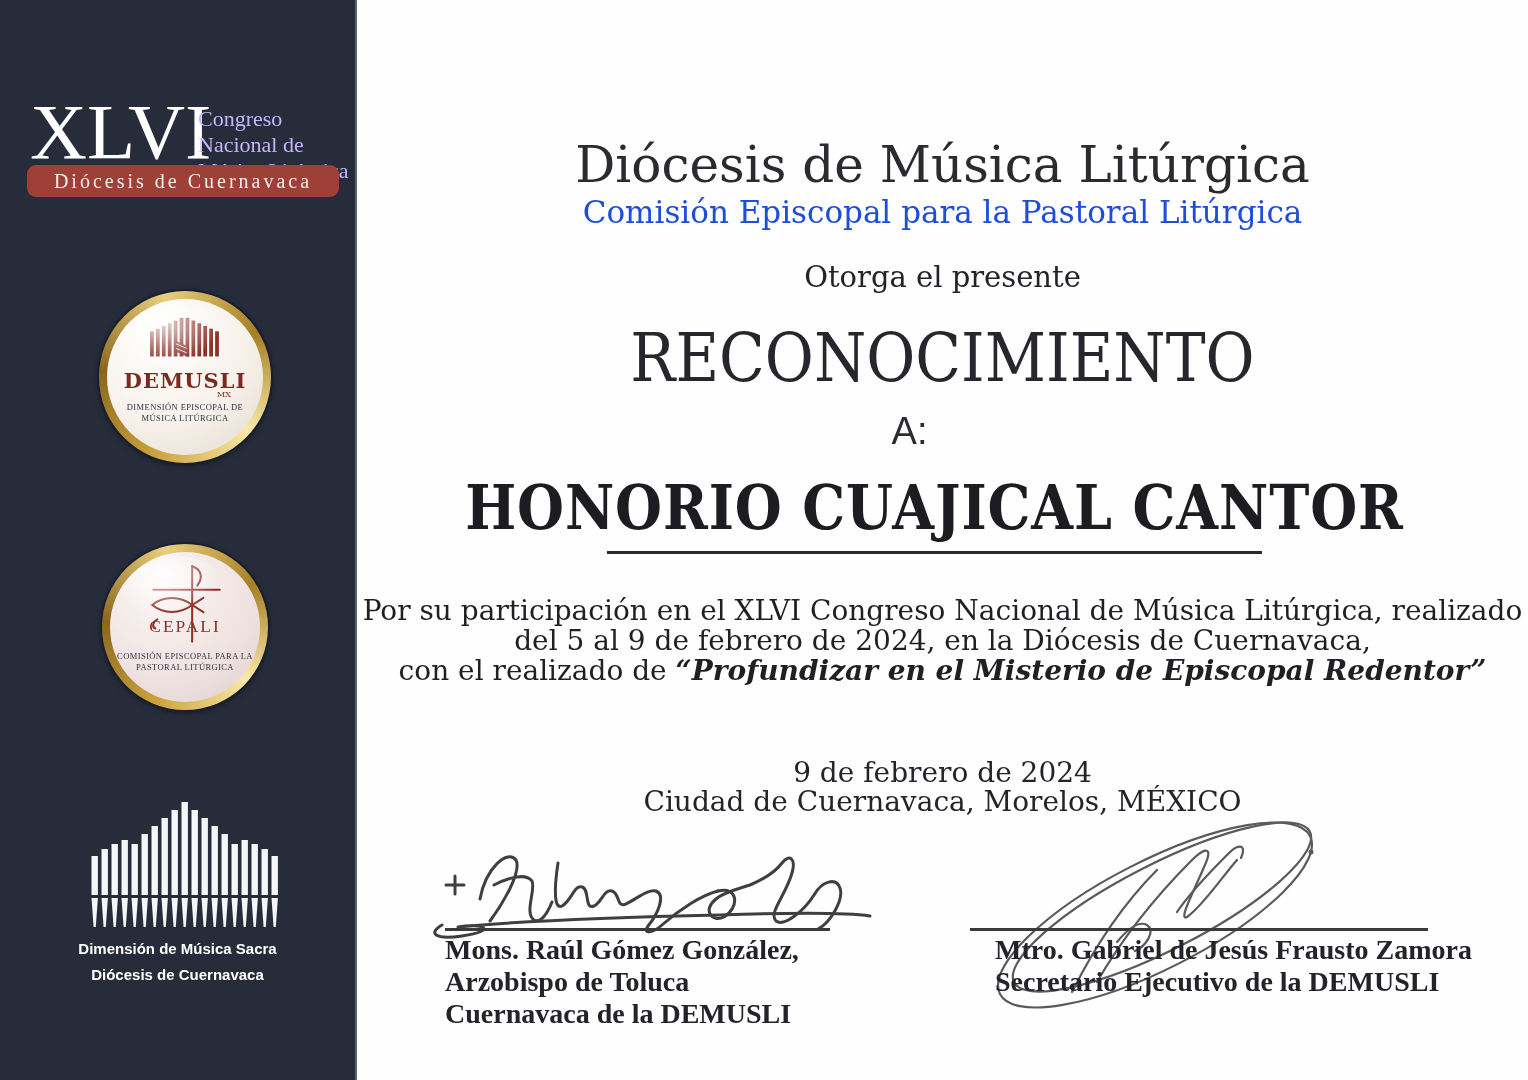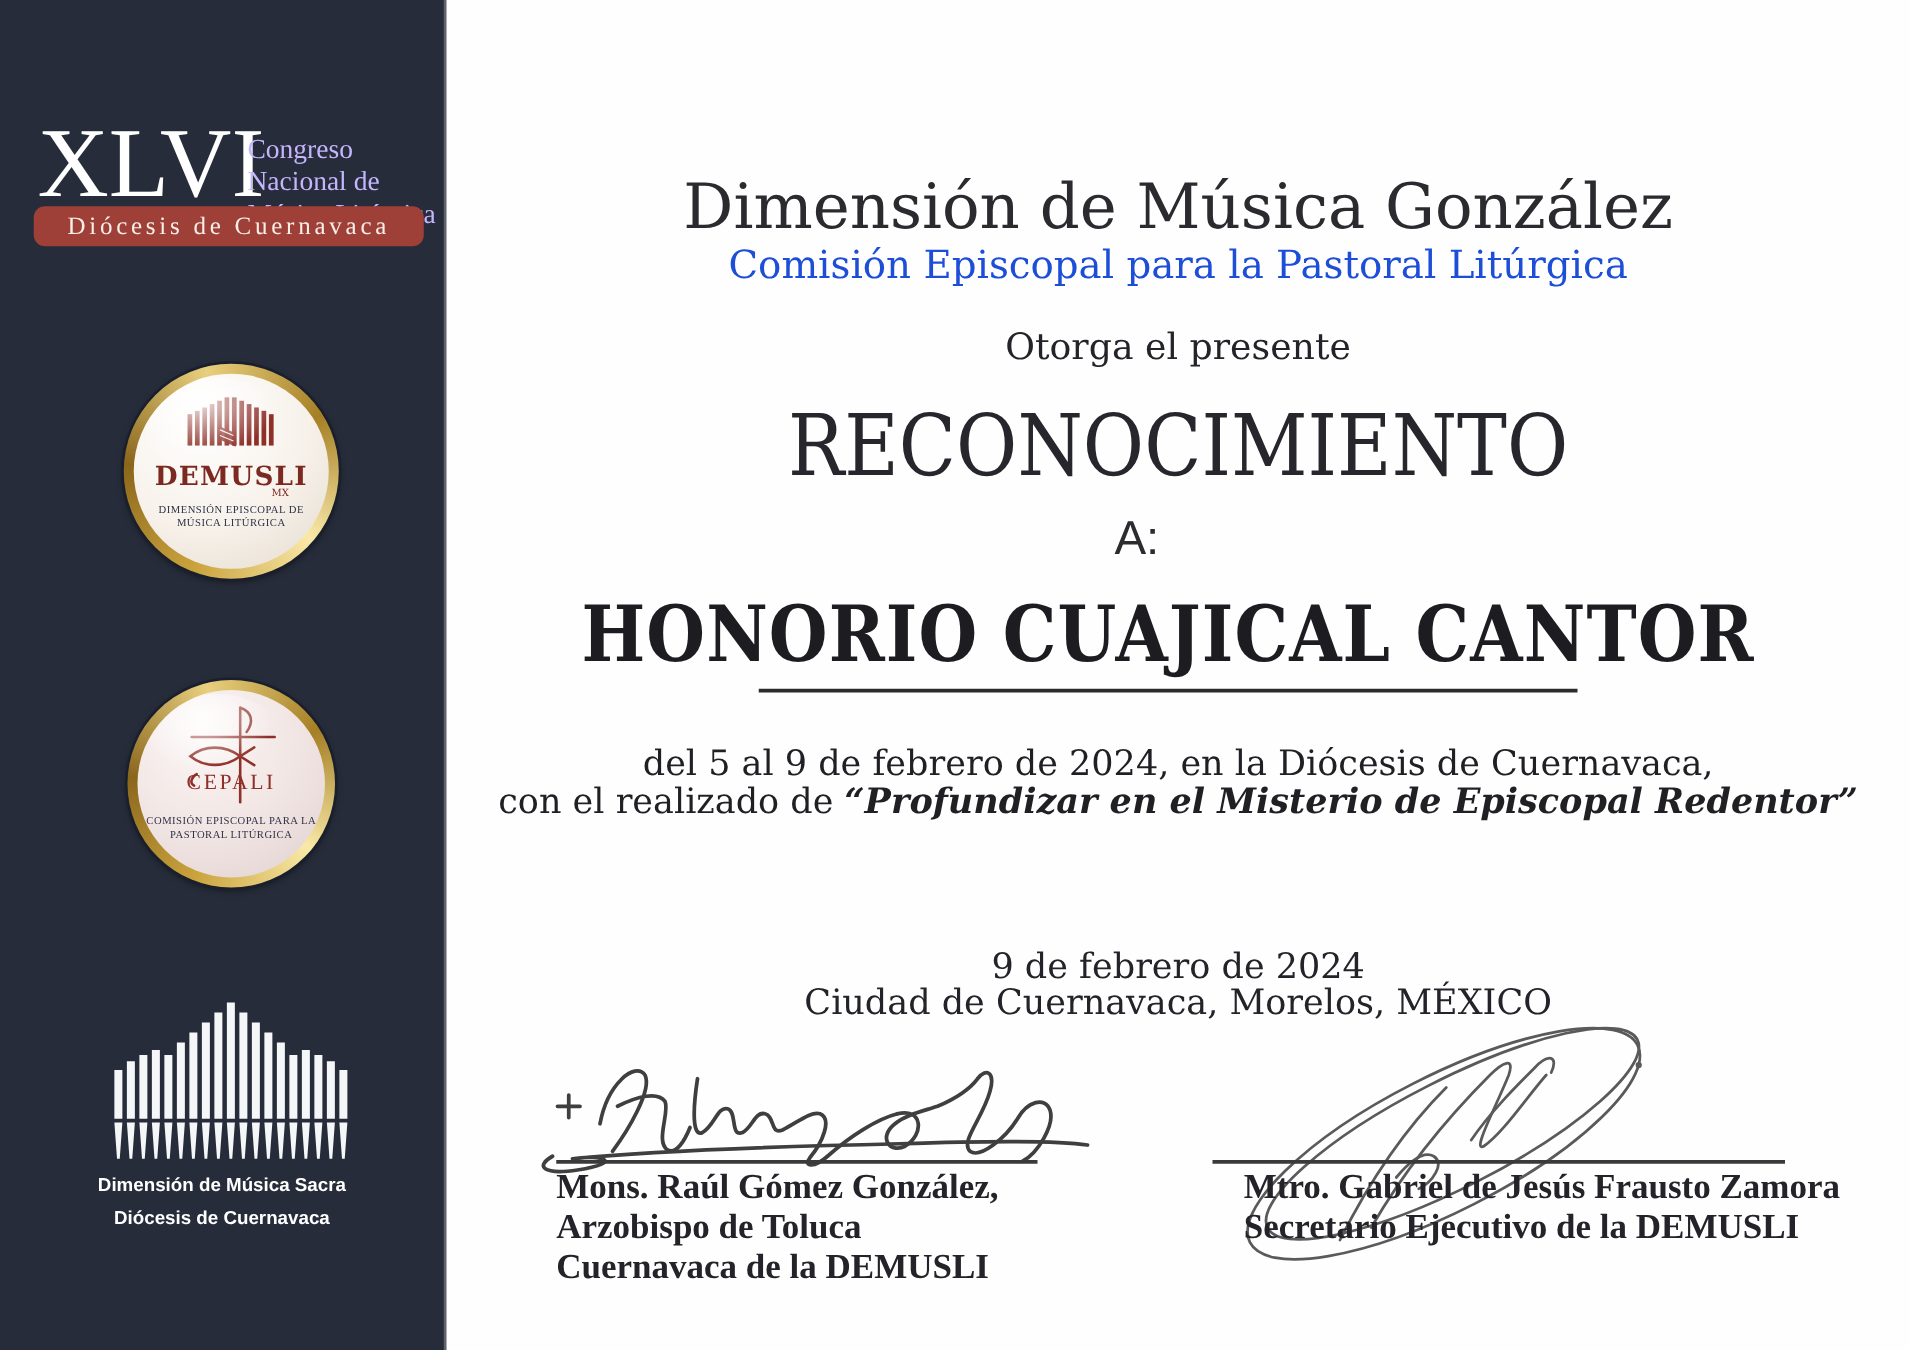--- a/index.html
+++ b/index.html
@@ -162,29 +162,30 @@
     </svg>
 
     <div class="side-footer">
       <div>Dimensión de Música Sacra</div>
       <div>Diócesis de Cuernavaca</div>
     </div>
   </div>
 
   <div class="main">
 
-    <div class="cblock org-title">Dimensión de Música González</div>
+    <div class="cblock org-title">Diócesis de Música Litúrgica</div>
     <div class="cblock org-subtitle">Comisión Episcopal para la Pastoral Litúrgica</div>
     <div class="cblock presents">Otorga el presente</div>
     <div class="cblock award">RECONOCIMIENTO</div>
     <div class="cblock to-label">A:</div>
     <div class="cblock recipient">HONORIO CUAJICAL CANTOR</div>
     <div class="name-underline"></div>
 
     <div class="cblock body-text">
+      <div>Por su participación en el XLVI Congreso Nacional de Música Litúrgica, realizado</div>
       <div>del 5 al 9 de febrero de 2024, en la Diócesis de Cuernavaca,</div>
       <div><span>con el realizado de </span><span class="quote">“Profundizar en el Misterio de Episcopal Redentor”</span></div>
     </div>
 
     <div class="cblock date-block">
       <div>9 de febrero de 2024</div>
       <div>Ciudad de Cuernavaca, Morelos, MÉXICO</div>
     </div>
 
     <svg class="sig-svg left" viewBox="0 0 470 110">

